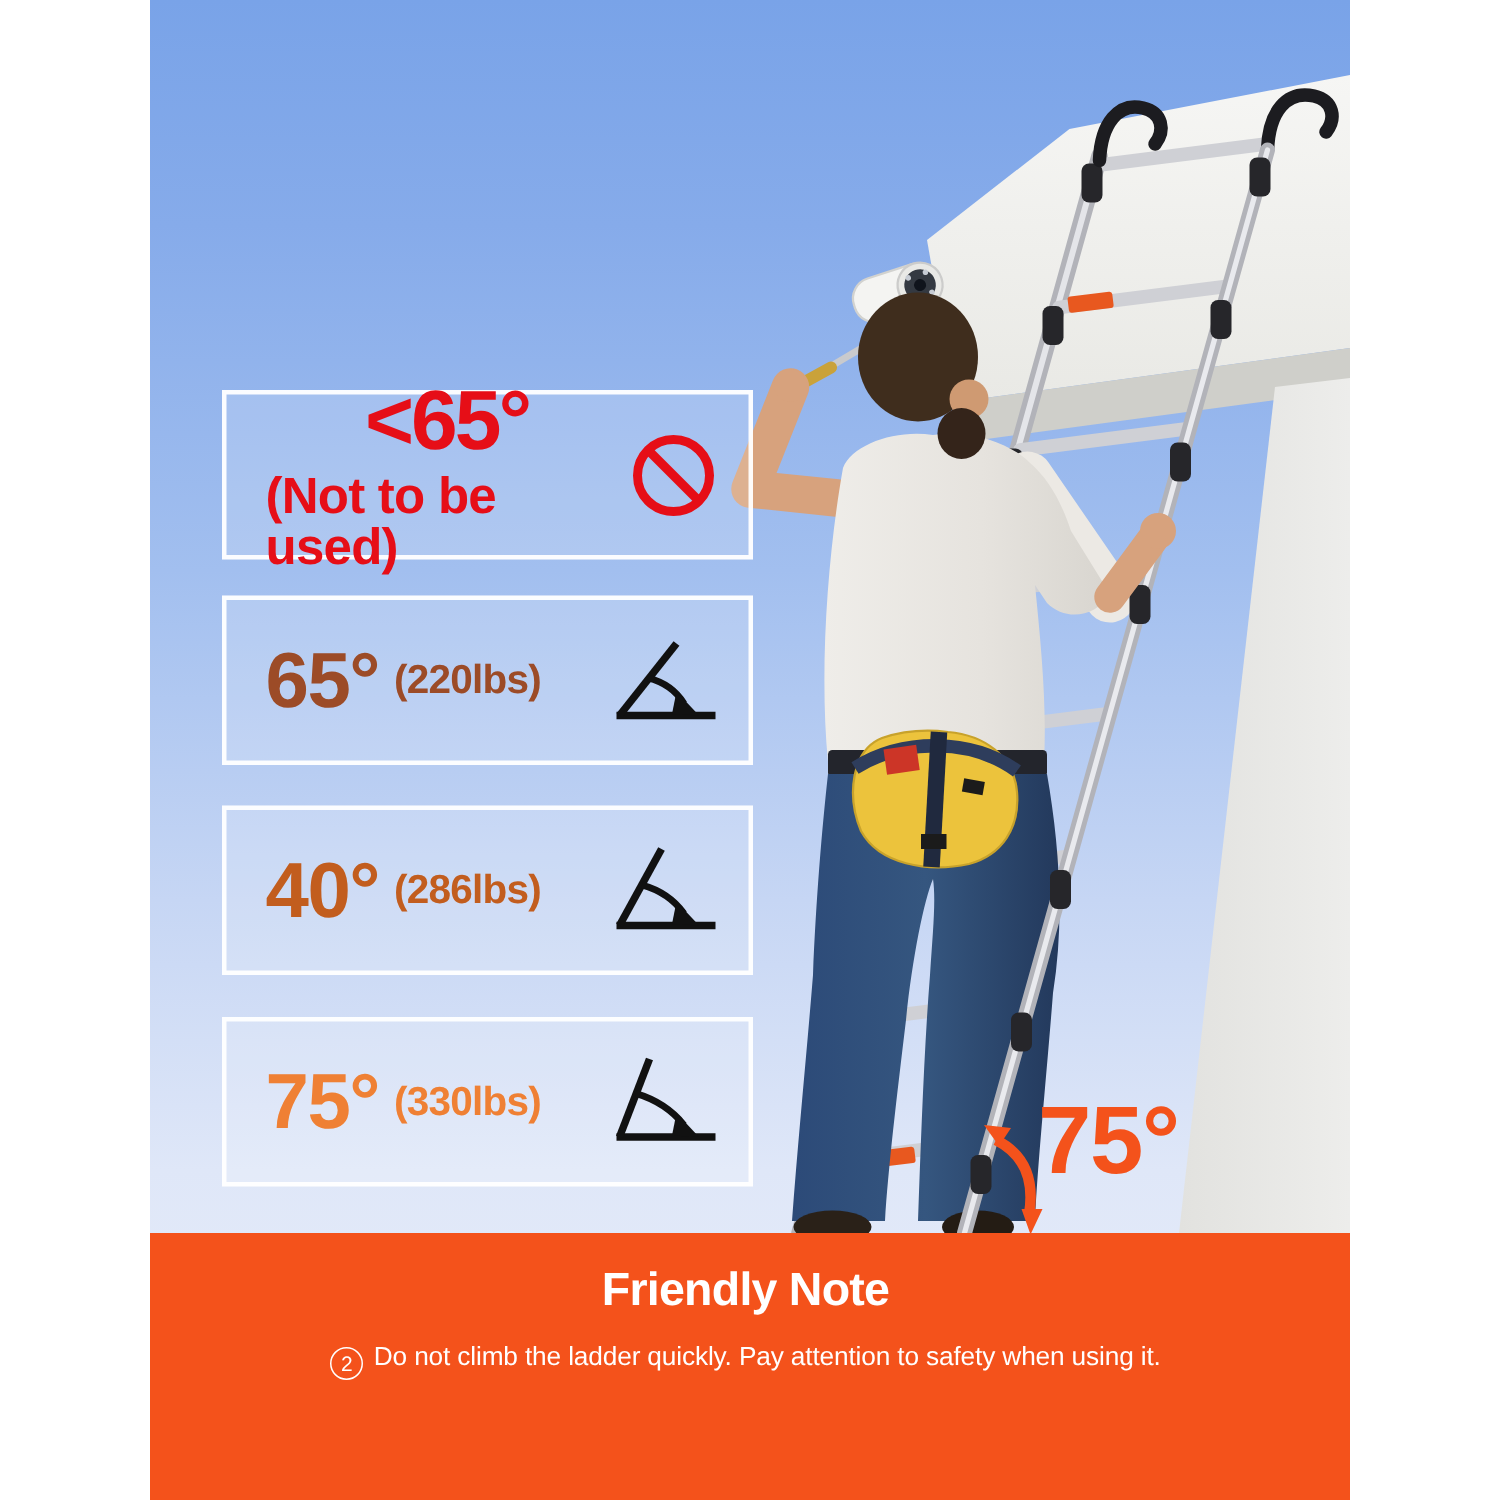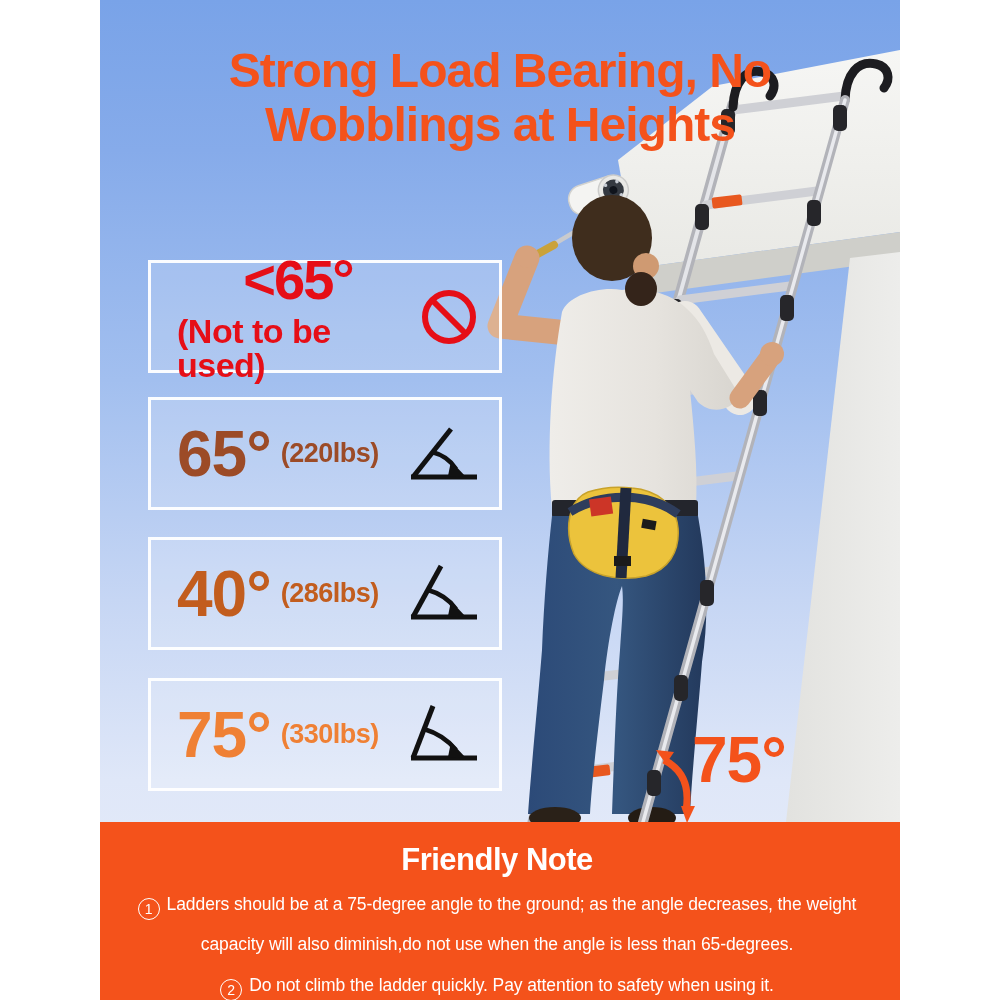--- a/index.html
+++ b/index.html
@@ -21,21 +21,21 @@
     border:3px solid rgba(255,255,255,0.95);background:rgba(255,255,255,0.16);
     display:flex;align-items:center;padding:0 20px 0 26px;
   }
   .box1{top:260px;}
   .box2{top:397px;}
   .box3{top:537px;}
   .box4{top:678px;}
   .no-col{display:flex;flex-direction:column;align-items:center;line-height:1;}
   .no-angle{font-size:56px;font-weight:bold;color:#e60e17;letter-spacing:-2px;}
   .no-note{font-size:34px;font-weight:bold;color:#e60e17;margin-top:6px;letter-spacing:-0.5px;}
-  .big-angle{font-size:64px;font-weight:bold;letter-spacing:-1px;line-height:1;}
+  .big-angle{font-size:52px;font-weight:bold;letter-spacing:-1px;line-height:1;}
   .capacity{font-size:27px;font-weight:bold;margin-left:10px;letter-spacing:-0.5px;}
   .c65{color:#9c4b27;}
   .c70{color:#c25d1e;}
   .c75{color:#ef8034;}
   .icon-right{margin-left:auto;flex:0 0 auto;}
   .callout{
     position:absolute;left:592px;top:728px;margin:0;
     font-size:64px;font-weight:bold;color:#f4521b;letter-spacing:-1px;line-height:1;
   }
   .callout-arrow{position:absolute;left:548px;top:748px;}
@@ -173,21 +173,20 @@
           <rect x="574" y="675" width="14" height="26" rx="5"></rect>
           <rect x="547" y="770" width="14" height="26" rx="5"></rect>
         </g>
       </g>
       <g>
         <path d="M640,398 L668,360" stroke="#d7a27d" stroke-width="21" stroke-linecap="round"></path>
         <circle cx="672" cy="354" r="12" fill="#d7a27d"></circle>
       </g>
     </svg>
 
-    <h1 class="title"><span>Strong Load Bearing, No</span><br><span>Wobblings at Heights</span></h1>
 
     <div class="spec-box box1">
       <div class="no-col">
         <span class="no-angle">&lt;65°</span>
         <span class="no-note">(Not to be used)</span>
       </div>
       <svg class="icon-right" width="60" height="60" viewBox="0 0 60 60">
         <circle cx="30" cy="30" r="24" fill="none" stroke="#e60e17" stroke-width="6"></circle>
         <line x1="14" y1="14" x2="46" y2="46" stroke="#e60e17" stroke-width="6"></line>
       </svg>
@@ -228,18 +227,17 @@
 
     <p class="callout">75°</p>
     <svg class="callout-arrow" width="70" height="76" viewBox="0 0 70 76">
       <path d="M16,12 Q44,26 38,62" fill="none" stroke="#f4521b" stroke-width="7"></path>
       <polygon points="18,16 8,2 26,4" fill="#f4521b"></polygon>
       <polygon points="33,58 39,75 47,58" fill="#f4521b"></polygon>
     </svg>
 
     <div class="footer">
       <h2>Friendly Note</h2>
-      <p class="note"><span class="cnum">1</span><span>Ladders should be at a 75-degree angle to the ground; as the angle decreases, the weight capacity will also diminish,do not use when the angle is less than 65-degrees.</span></p>
       <p class="note"><span class="cnum">2</span><span>Do not climb the ladder quickly. Pay attention to safety when using it.</span></p>
     </div>
 
   </div>
 </div>
 
 </body></html>

